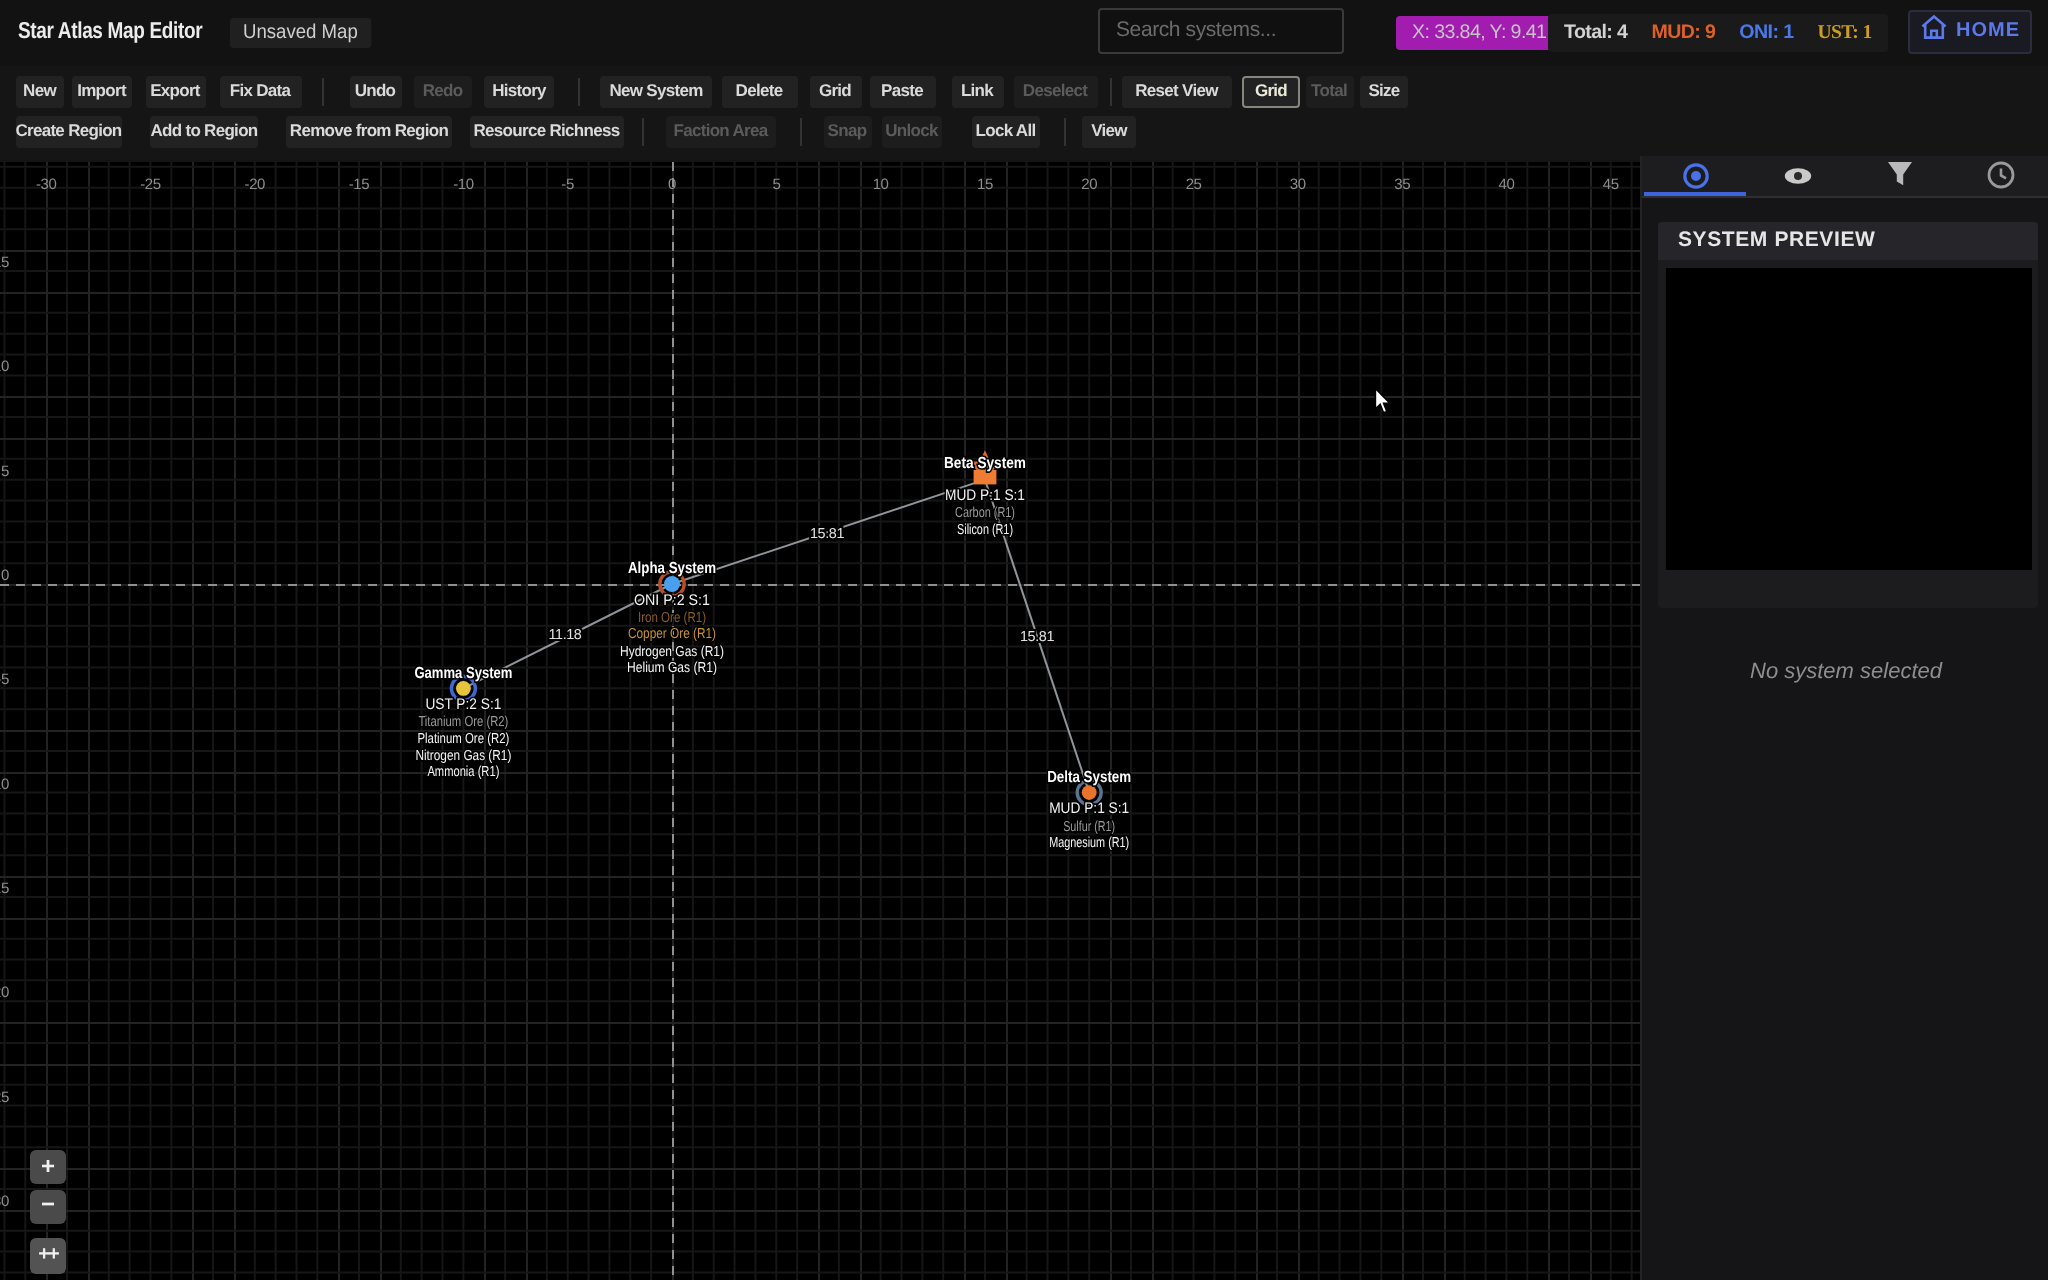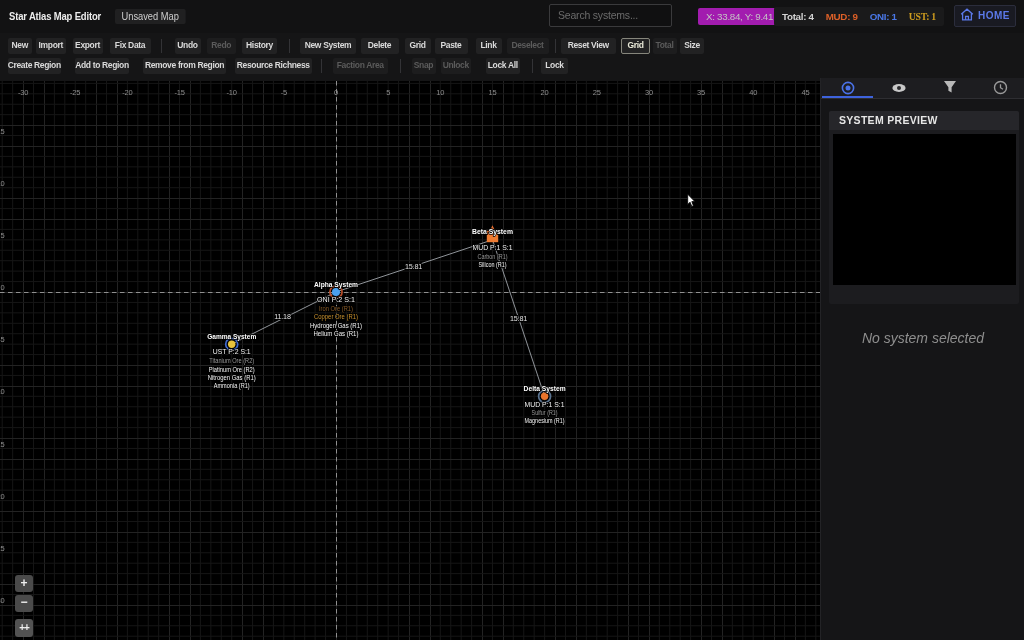--- a/index.html
+++ b/index.html
@@ -67,21 +67,21 @@
   border-bottom:1px solid #2e2e32; }
 .tab { position:absolute; top:2px; width:51px; height:17px; text-align:center; }
 #tabu { position:absolute; left:1px; top:18px; width:51px; height:2px; background:#3e63dd; }
 #card { position:absolute; left:8px; top:33px; width:190px; height:193px; background:#1c1c1f;
   border-radius:2px; }
 #cardhead { position:absolute; left:0; top:0; width:190px; height:19px; background:#26262a;
   border-radius:2px 2px 0 0; color:#e6e6e6; font-size:10.5px; font-weight:bold; letter-spacing:0.3px;
   line-height:19px; padding-left:10px; }
 #preview { position:absolute; left:4px; top:23px; width:183px; height:151px; background:#000; }
 #nosel { position:absolute; left:0; top:252px; width:204px; text-align:center; color:#8e8e8e;
-  font-size:14px; font-style:italic; }
+  font-size:11px; font-style:italic; }
 </style>
 </head>
 <body>
 <div id="app">
   <div id="topbar">
     <div id="title">Star Atlas Map Editor</div>
     <div id="unsaved">Unsaved Map</div>
     <div id="search">Search systems...</div>
     <div id="coords">X: 33.84, Y: 9.41</div>
     <div id="stats"><span class="st-total">Total: 4</span><span class="st-mud">MUD: 9</span><span class="st-oni">ONI: 1</span><span class="st-ust">UST: 1</span></div>
@@ -118,21 +118,21 @@
 <div class="tbtn" style="left:75px;width:54px">Add to Region</div>
 <div class="tbtn" style="left:143px;width:83px">Remove from Region</div>
 <div class="tbtn" style="left:235px;width:76.5px">Resource Richness</div>
 <div class="vsep" style="left:321px"></div>
 <div class="tbtn dis" style="left:332.5px;width:55.5px">Faction Area</div>
 <div class="vsep" style="left:400px"></div>
 <div class="tbtn dis" style="left:411.5px;width:24px">Snap</div>
 <div class="tbtn dis" style="left:441px;width:29.5px">Unlock</div>
 <div class="tbtn" style="left:485.5px;width:34.5px">Lock All</div>
 <div class="vsep" style="left:532px"></div>
-<div class="tbtn" style="left:541px;width:27px">Lock</div>
+<div class="tbtn" style="left:541px;width:27px">View</div>
     </div>
   </div>
 
   <div id="canvas">
     <svg width="820" height="559" viewBox="0 0 820 559">
       <g>
 <line x1="2.22" y1="0" x2="2.22" y2="559" stroke="#161616" stroke-width="1"></line>
 <line x1="12.65" y1="0" x2="12.65" y2="559" stroke="#161616" stroke-width="1"></line>
 <line x1="23.5" y1="0" x2="23.5" y2="559" stroke="#232323" stroke-width="1"></line>
 <line x1="33.52" y1="0" x2="33.52" y2="559" stroke="#161616" stroke-width="1"></line>

